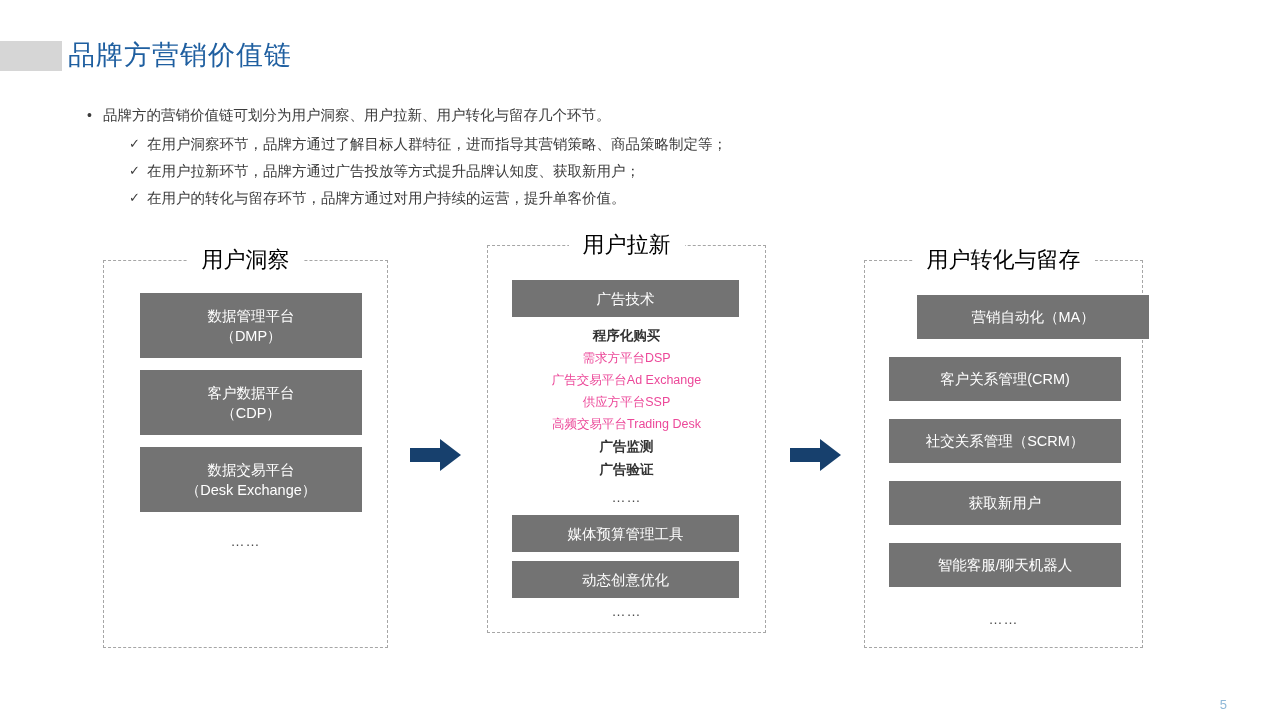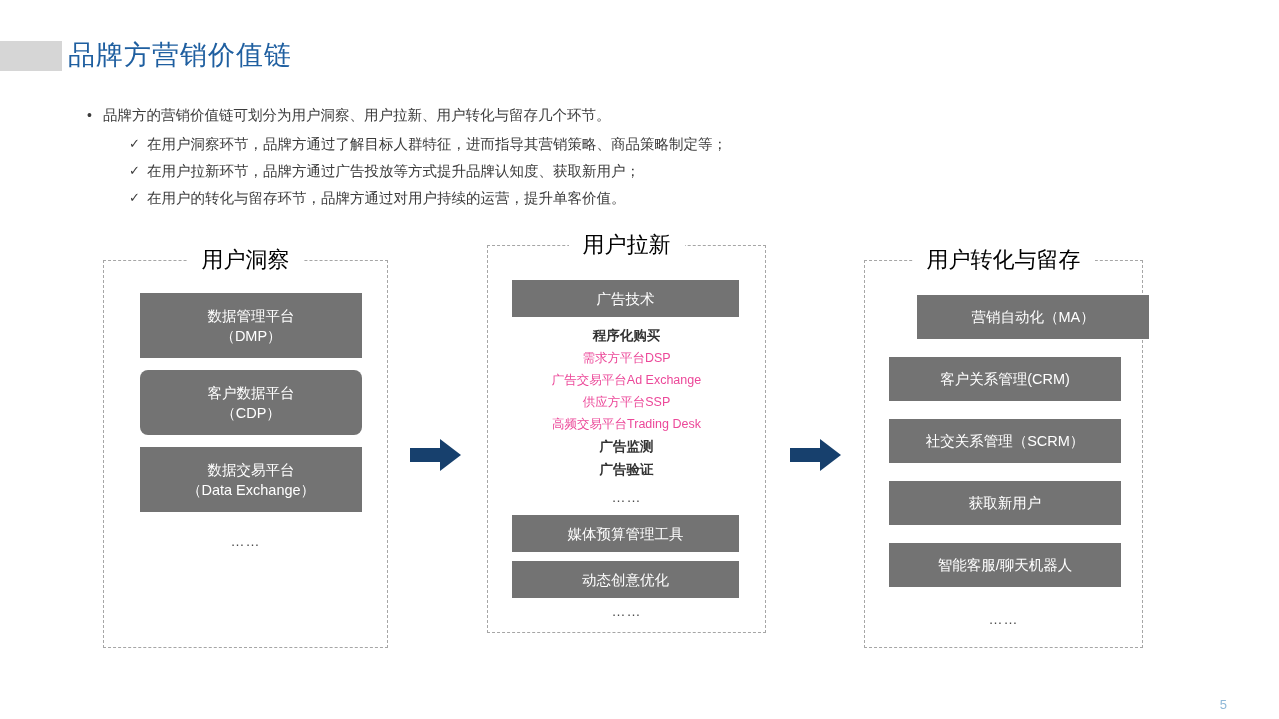--- a/index.html
+++ b/index.html
@@ -188,31 +188,31 @@
   <div class="stage" style="left:103px; top:260px; width:283px; height:386px;">
     <div class="stage-title">用户洞察</div>
 
     <div class="blue-box" style="left:36px; top:32px; width:222px; height:65px;">
       <div>
         <div>数据管理平台</div>
         <div>（DMP）</div>
       </div>
     </div>
 
-    <div class="blue-box" style="left:36px; top:109px; width:222px; height:65px;border-radius:8px;">
+    <div class="blue-box" style="left:36px; top:109px; width:222px; height:65px;">
       <div>
         <div>客户数据平台</div>
         <div>（CDP）</div>
       </div>
     </div>
 
     <div class="blue-box" style="left:36px; top:186px; width:222px; height:65px;">
       <div>
         <div>数据交易平台</div>
-        <div>（Data Exchange）</div>
+        <div>（Desk Exchange）</div>
       </div>
     </div>
 
     <div class="ellipsis" style="left:0; top:272px; width:283px;">……</div>
   </div>
 
   <div class="stage" style="left:487px; top:245px; width:277px; height:386px;">
     <div class="stage-title">用户拉新</div>
 
     <div class="blue-box" style="left:24px; top:34px; width:227px; height:37px;">

